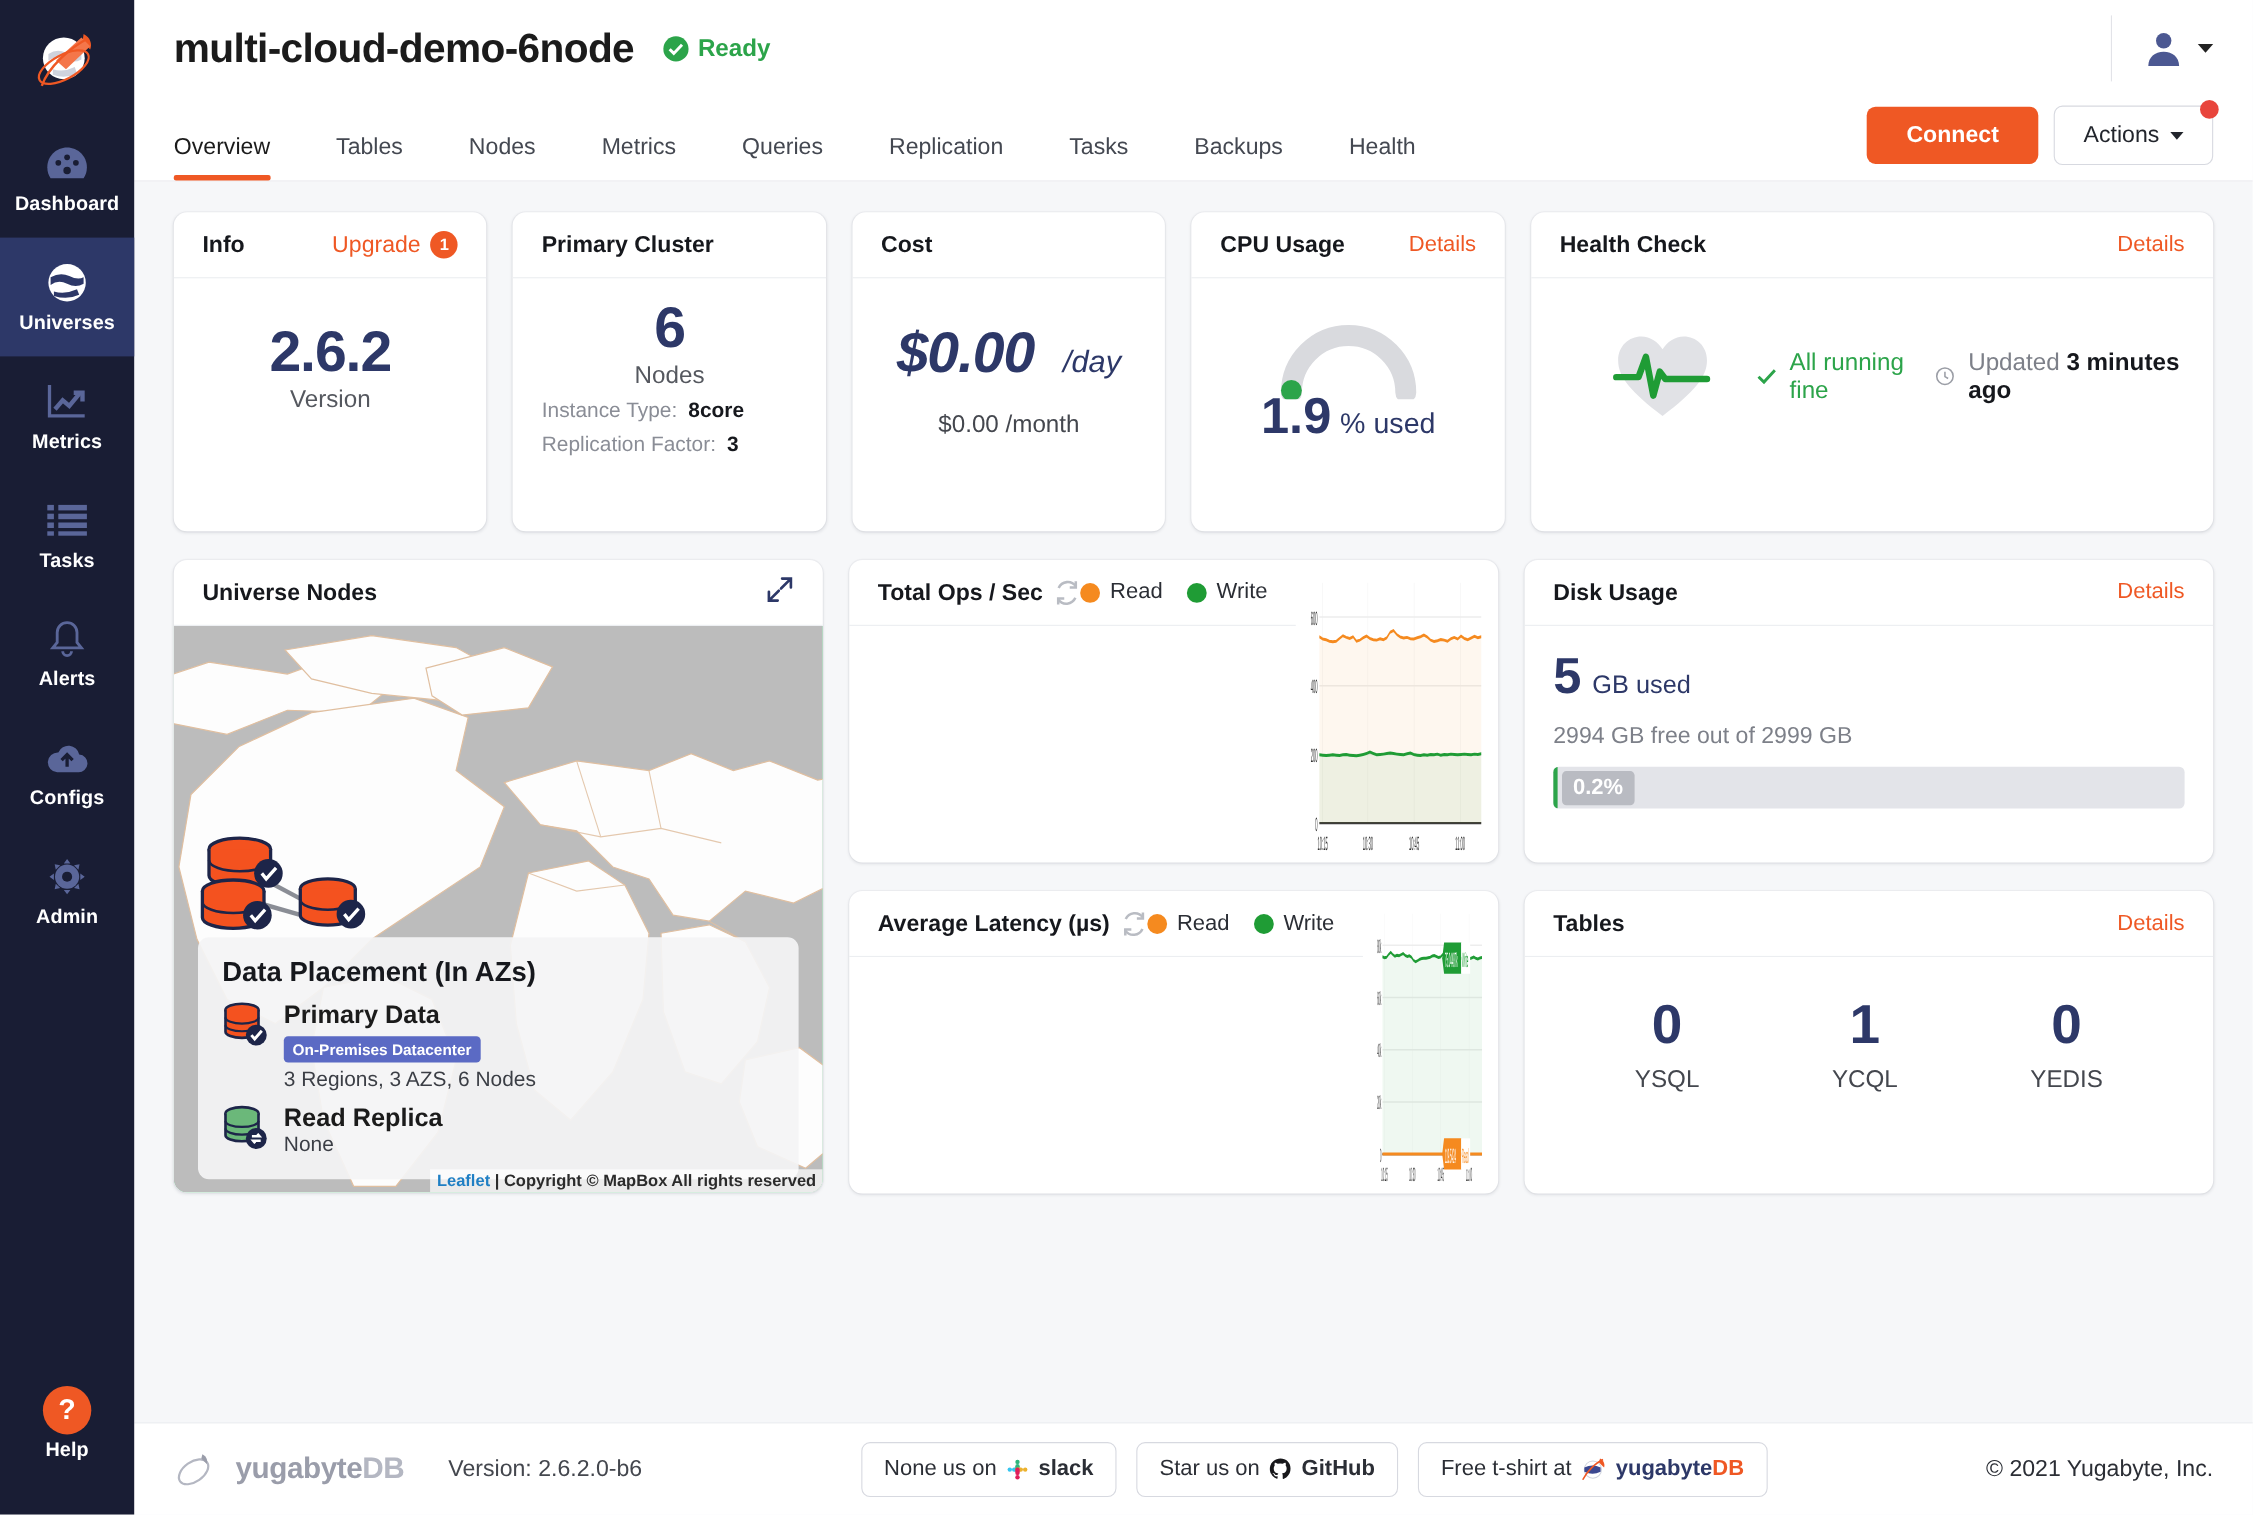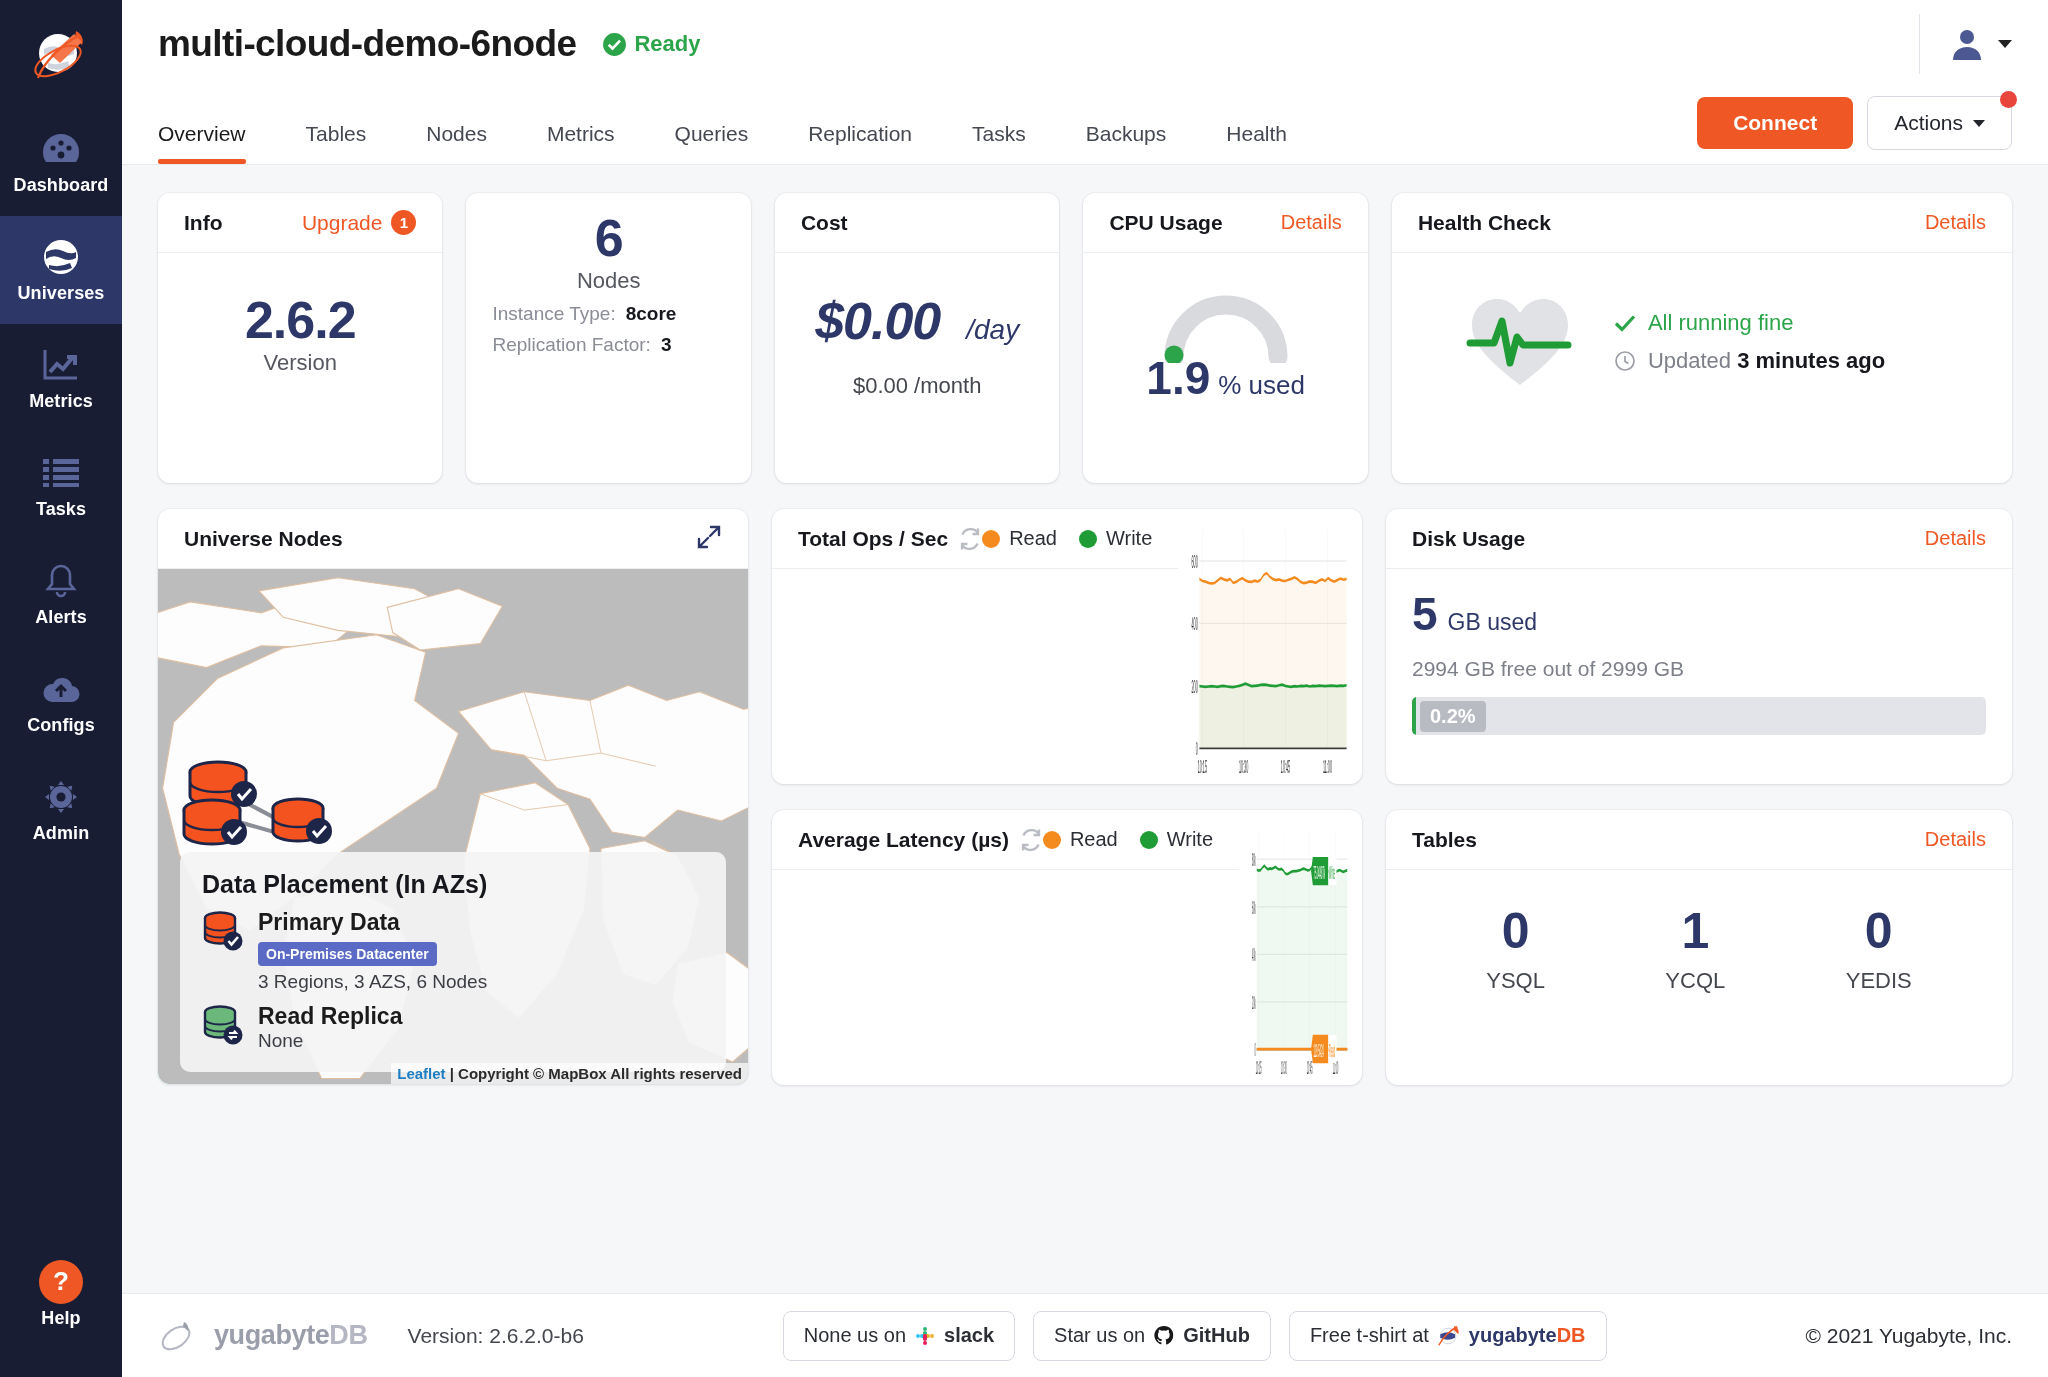--- a/index.html
+++ b/index.html
@@ -119,21 +119,21 @@
   .cost-main .amt { font-size: 52px; font-weight: 700; color: #2d3868; letter-spacing: -1px; }
   .cost-main .per { font-size: 28px; color: #2d3868; }
   .cost-month { text-align: center; font-size: 22px; color: #44474e; margin-top: 22px; }
 
   .gauge-wrap { display: flex; flex-direction: column; align-items: center; margin-top: 6px; }
   .cpu-val { display: flex; align-items: baseline; gap: 8px; margin-top: -12px; }
   .cpu-val .n { font-size: 46px; font-weight: 700; color: #2d3868; }
   .cpu-val .u { font-size: 26px; color: #2d3868; }
 
   .health-body { display: flex; align-items: center; gap: 40px; padding-top: 22px; padding-left: 48px; }
-  .health-lines { display: flex; flex-direction: column; gap: 12px; }
+  .health-lines { display: flex; flex-direction: row; gap: 12px; }
   .health-line { display: flex; align-items: center; gap: 12px; font-size: 22px; }
   .health-ok { color: #2ca44a; }
   .health-upd { color: #7d8089; }
   .health-upd b { color: #16181d; font-weight: 600; }
 
   .row2 { display: flex; gap: 24px; margin-top: 26px; }
   .col-left { width: 590px; }
   .col-mid { width: 590px; display: flex; flex-direction: column; gap: 26px; }
   .col-right { flex: 1; display: flex; flex-direction: column; gap: 26px; }
 
@@ -366,20 +366,23 @@
               <span class="upgrade-badge">1</span>
             </span>
           </div>
           <div class="card-body">
             <div class="stat-big" style="margin-top:22px">2.6.2</div>
             <div class="stat-sub">Version</div>
           </div>
         </div>
 
         <div class="card">
+          <div class="card-head">
+            <span class="card-title">Primary Cluster</span>
+          </div>
           <div class="card-body">
             <div class="stat-big">6</div>
             <div class="stat-sub">Nodes</div>
             <div class="kv">
               <span class="k">Instance Type:</span>
               <span class="v">8core</span>
             </div>
             <div class="kv">
               <span class="k">Replication Factor:</span>
               <span class="v">3</span>

